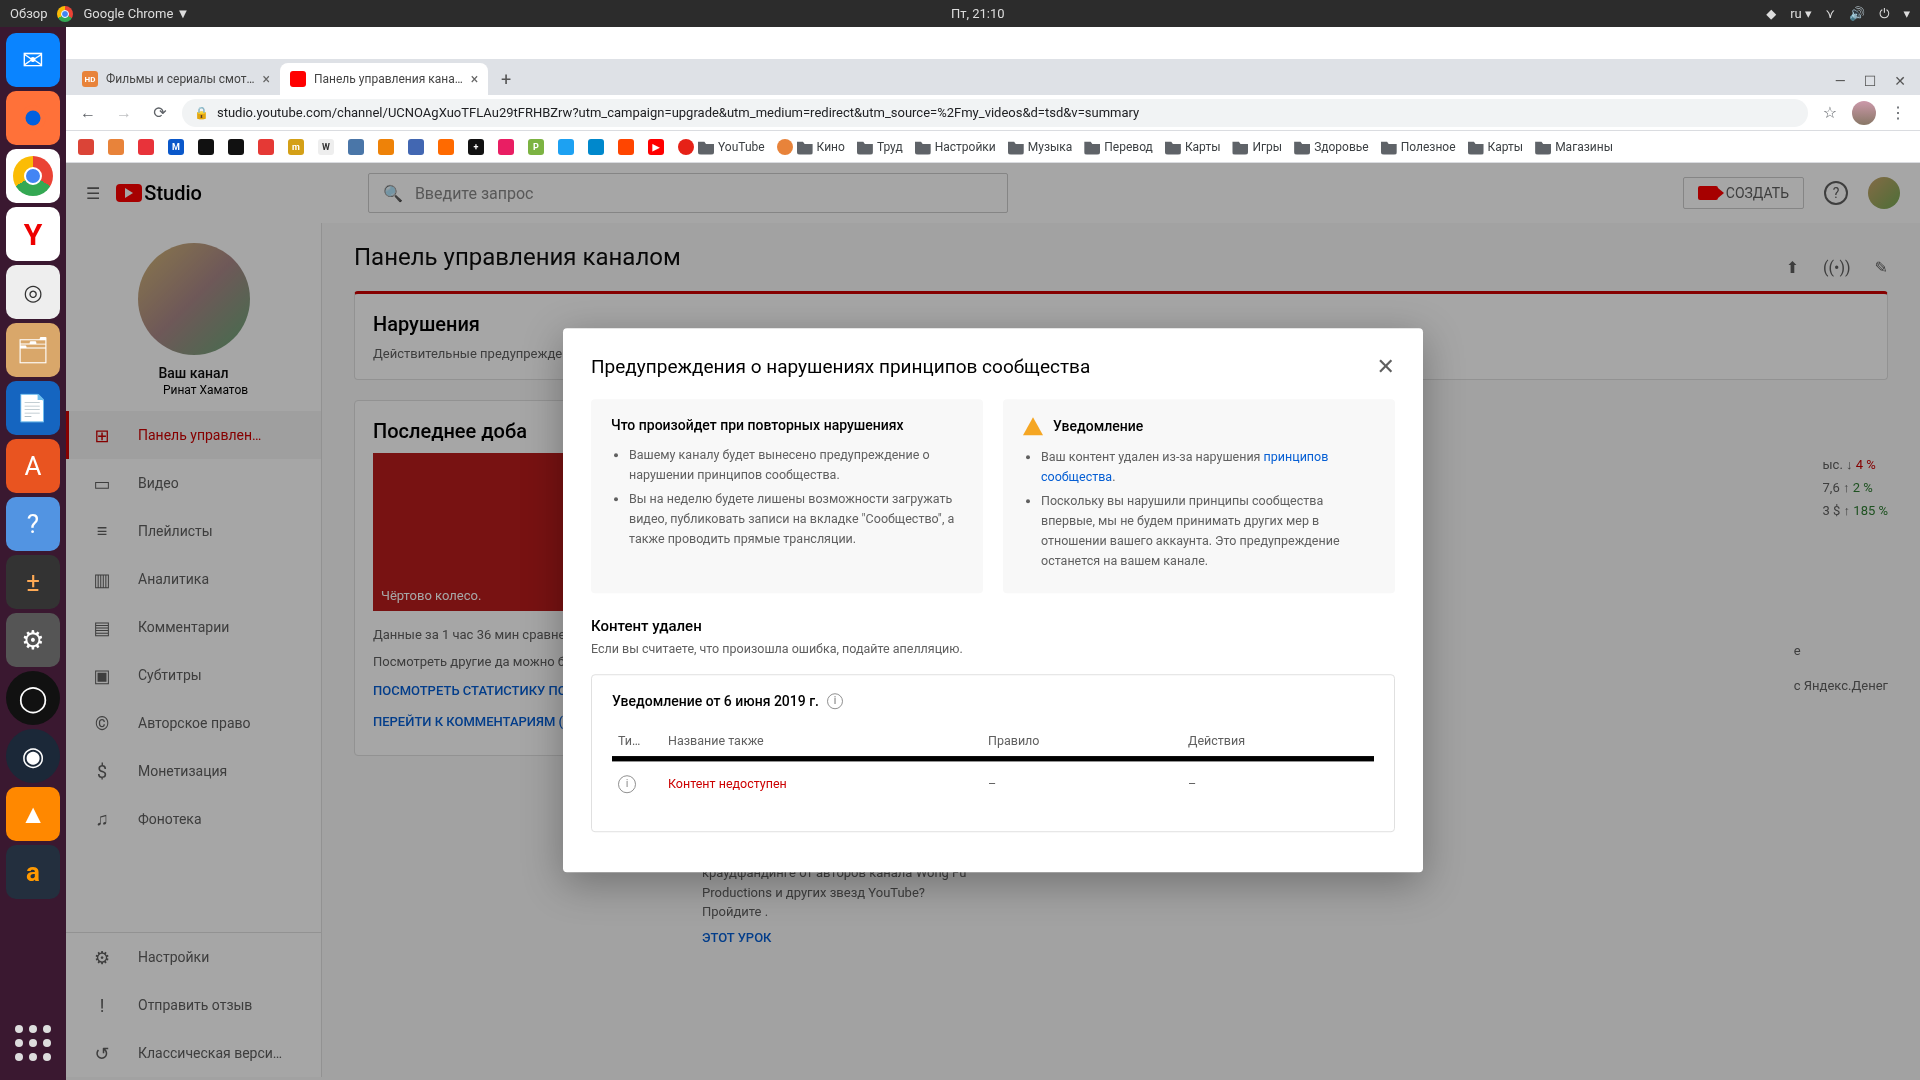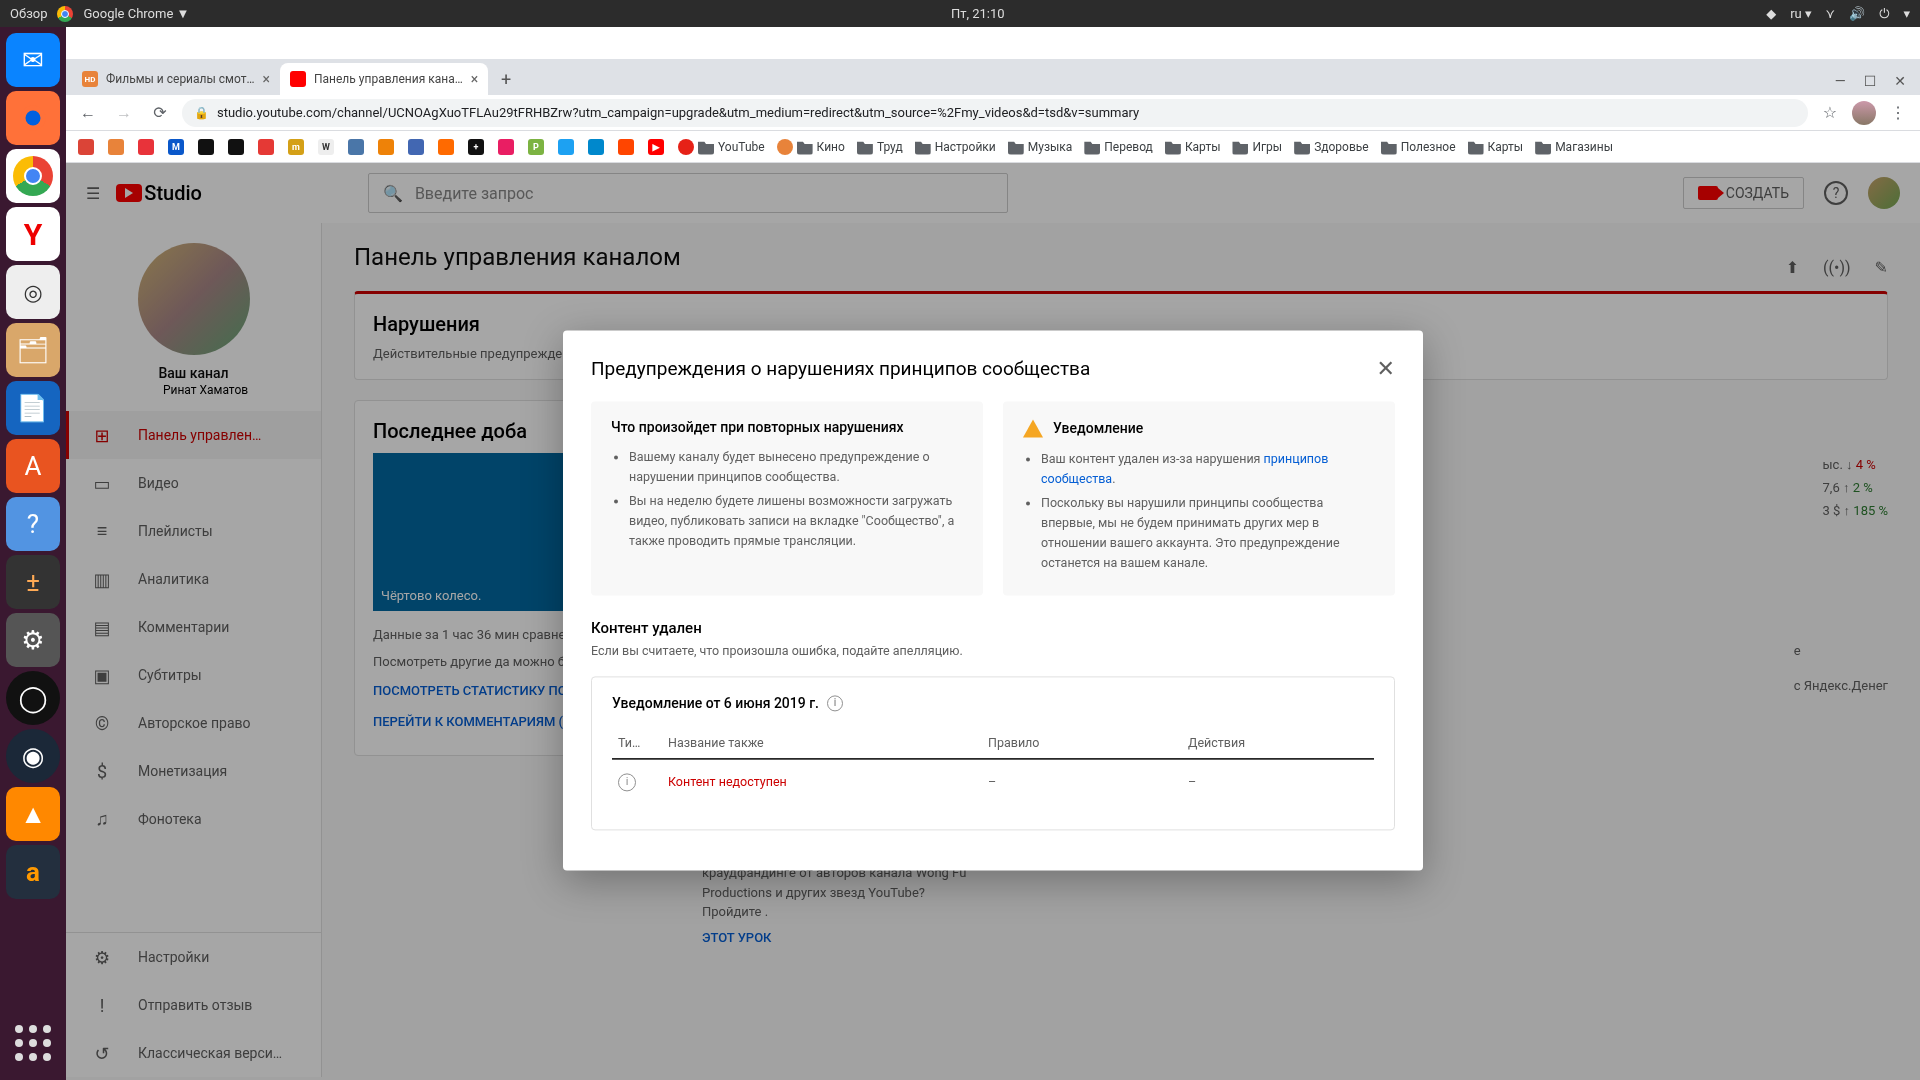--- a/index.html
+++ b/index.html
@@ -86,21 +86,21 @@
 .ytside .navitem .nico { width:24px; text-align:center; font-size:18px;}
 .ytside .bottom { position:absolute; bottom:0; left:0; right:0; border-top:1px solid #e0e0e0;}
 
 .ytmain { position:absolute; left:256px; right:0; top:60px; bottom:0; padding:20px 32px; overflow:hidden;}
 .ytmain h1 { font-size:24px; font-weight:400; color:#0d0d0d; margin-bottom:20px;}
 .ytmain .toprow { display:flex; align-items:center; justify-content:space-between;}
 .ytmain .actions { display:flex; gap:24px; color:#606060;}
 .card { background:#fff; border:1px solid #e0e0e0; border-radius:4px; padding:18px; margin-bottom:20px;}
 .card h3 { font-size:20px; font-weight:500; margin-bottom:10px;}
 .card p { font-size:13px; color:#606060;}
-.thumb { width:280px; height:158px; background:#0369a1; display:flex; align-items:flex-end; padding:8px; color:#fff; font-size:13px;}
+.thumb { width:280px; height:158px; background:#b91c1c; display:flex; align-items:flex-end; padding:8px; color:#fff; font-size:13px;}
 .statrow { font-size:13px; color:#606060; padding:6px 0;}
 .linkblue { color:#065fd4; font-size:13px; font-weight:500; padding:8px 0; display:block;}
 
 .rstats { position:absolute; right:32px; top:230px; font-size:13px; color:#606060;}
 .rstats .r { padding:4px 0;}
 .rstats .up { color:#2e7d32;} .rstats .dn{color:#c00;}
 
 .scrim { position:absolute; inset:0; background:rgba(0,0,0,0.35);}
 .modal { position:absolute; left:50%; top:50%; transform:translate(-50%,-54%); width:860px; background:#fff; border-radius:4px; box-shadow:0 10px 40px rgba(0,0,0,0.3); padding:26px 28px 40px;}
 .modal .mhead { display:flex; justify-content:space-between; align-items:center; margin-bottom:20px;}
@@ -112,21 +112,21 @@
 .modal .box .warn { width:0;height:0;border-left:10px solid transparent;border-right:10px solid transparent;border-bottom:18px solid #f5a623; position:relative;}
 .modal .box ul { padding-left:18px;}
 .modal .box li { font-size:12.5px; color:#606060; line-height:1.6; margin-bottom:4px;}
 .modal .box li a { color:#065fd4; text-decoration:none;}
 .modal h4 { font-size:15px; font-weight:500; margin-bottom:6px;}
 .modal .sub { font-size:12.5px; color:#606060; margin-bottom:18px;}
 .modal .inner { border:1px solid #e0e0e0; border-radius:4px; padding:18px 20px 24px;}
 .modal .ntitle { font-size:14px; font-weight:500; display:flex; align-items:center; gap:8px; margin-bottom:16px;}
 .modal .ntitle .info { width:16px;height:16px;border:1.5px solid #909090;border-radius:50%;display:inline-flex;align-items:center;justify-content:center;font-size:10px;color:#909090;}
 .modal table { width:100%; border-collapse:collapse; font-size:12.5px;}
-.modal th { text-align:left; color:#606060; font-weight:400; padding:8px 6px; border-bottom:1px solid #000000;}
+.modal th { text-align:left; color:#606060; font-weight:400; padding:8px 6px; border-bottom:5px solid #000000;}
 .modal td { padding:14px 6px; color:#606060;}
 .modal td.red { color:#c00;}
 .modal .rowico { width:18px;height:18px;border:1.5px solid #909090;border-radius:50%;display:inline-flex;align-items:center;justify-content:center;font-size:11px;color:#909090;}
 svg { display:block; }
 </style>
 </head>
 <body>
 
 <div class="ubuntu-top">
   <div class="left">

